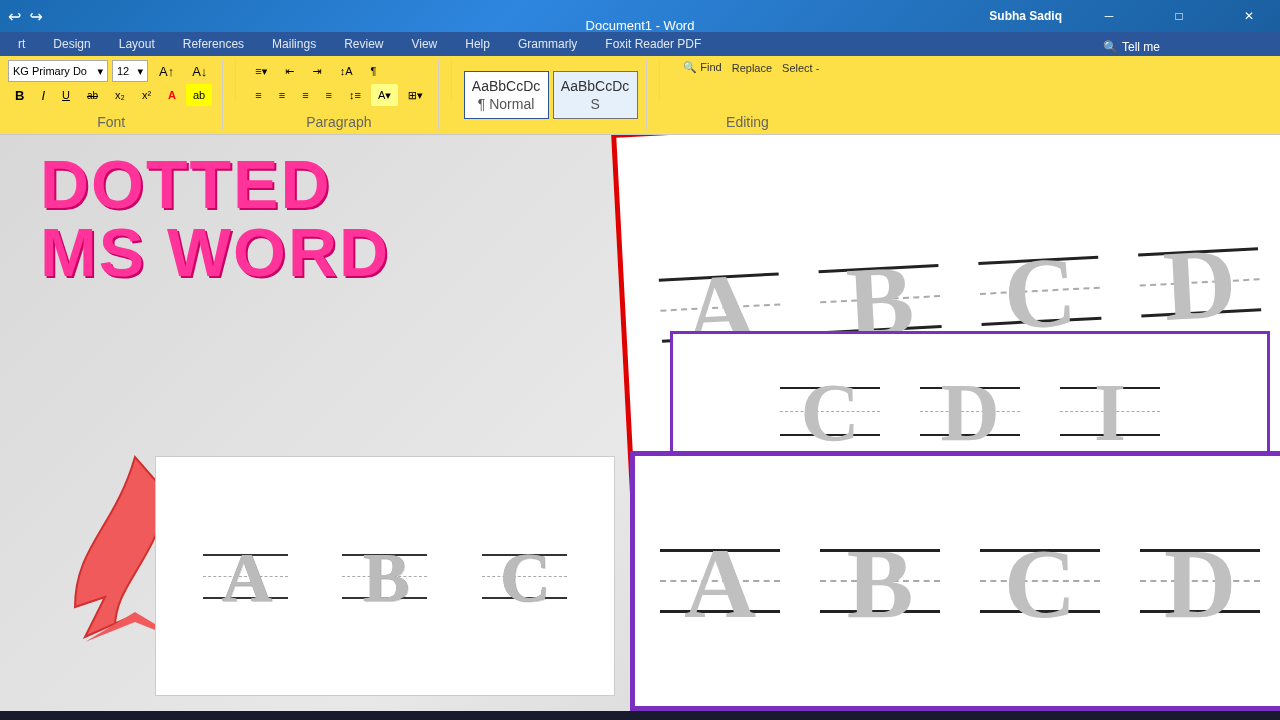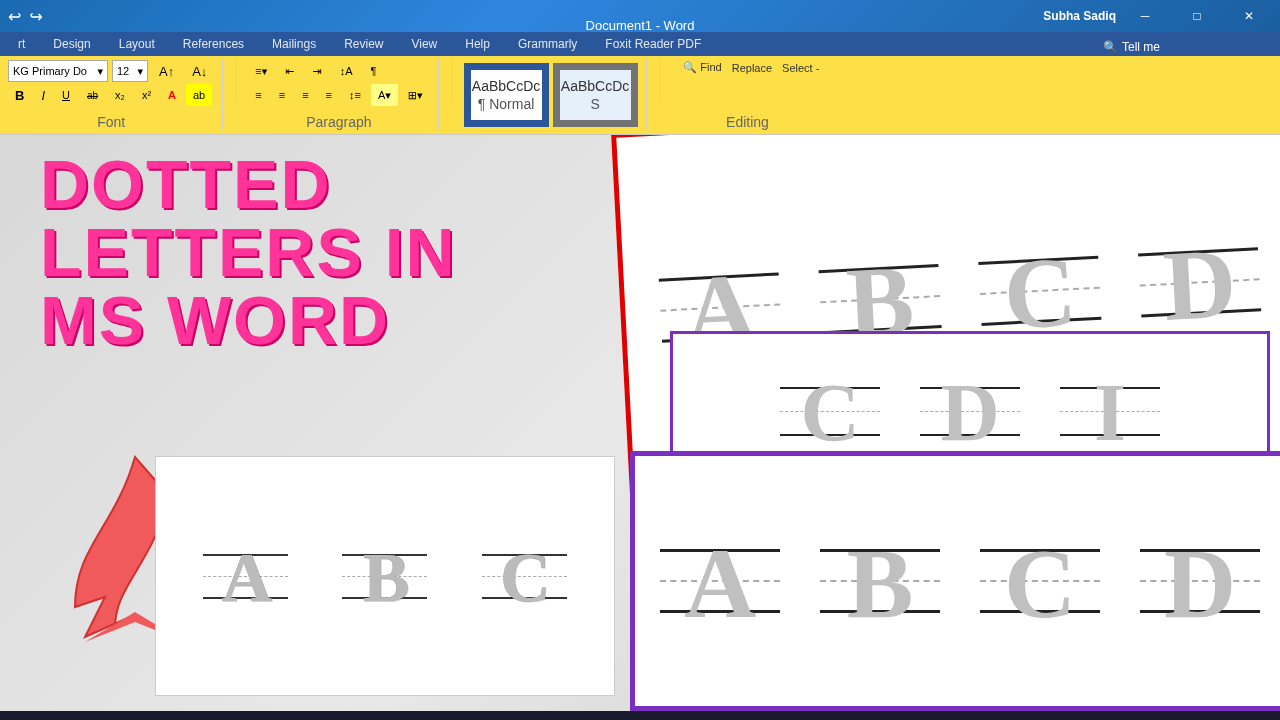--- a/index.html
+++ b/index.html
@@ -27,21 +27,21 @@
       left: 8px;
       display: flex;
       gap: 8px;
       align-items: center;
     }
     .title-bar-right {
       position: absolute;
       right: 8px;
       display: flex;
       align-items: center;
-      gap: 6px;
+      gap: 24px;
     }
     .win-btn {
       width: 46px;
       height: 32px;
       display: flex;
       align-items: center;
       justify-content: center;
       color: white;
       font-size: 12px;
       cursor: pointer;
@@ -106,22 +106,22 @@
       cursor: pointer;
       display: flex;
       align-items: center;
       border-radius: 2px;
     }
     .ribbon-btn.bold { font-weight: bold; font-size: 13px; }
     .ribbon-btn.italic { font-style: italic; font-size: 13px; }
 
     .style-box {
       width: 85px;
-      height: 64px;
-      border: 7px solid #737373;
+      height: 48px;
+      border: 1px solid #737373;
       background: white;
       display: flex;
       flex-direction: column;
       align-items: center;
       justify-content: center;
       cursor: pointer;
       font-size: 11px;
       padding: 2px;
     }
     .style-box:first-child { border-color: #2b579a; }
@@ -441,21 +441,20 @@
     <span class="ribbon-label">Editing</span>
   </div>
 </div>
 
 <div class="main-content">
 
   <div style="position:absolute;left:0;top:0;width:100%;height:100%;background:linear-gradient(135deg,#d8d8d8 0%,#e8e8e8 50%,#c8c8c8 100%);"></div>
 
   <div style="position:absolute;left:40px;top:15px;">
     <div class="big-title">DOTTED</div>
-    <div class="big-title">LETTERS IN</div>
     <div class="big-title">MS WORD</div>
   </div>
 
   <div style="position:absolute;left:55px;bottom:60px;">
     <svg width="160" height="200" viewBox="0 0 160 200">
       <path d="M80 10 C60 80, 20 100, 20 160 L50 150 L30 190 L75 170 L60 180 C60 140, 95 120, 115 50 Z" fill="#f05a5a" stroke="#d03030" stroke-width="2"></path>
       <polygon points="30,195 80,165 130,195 80,175" fill="#f05a5a"></polygon>
     </svg>
   </div>
 

